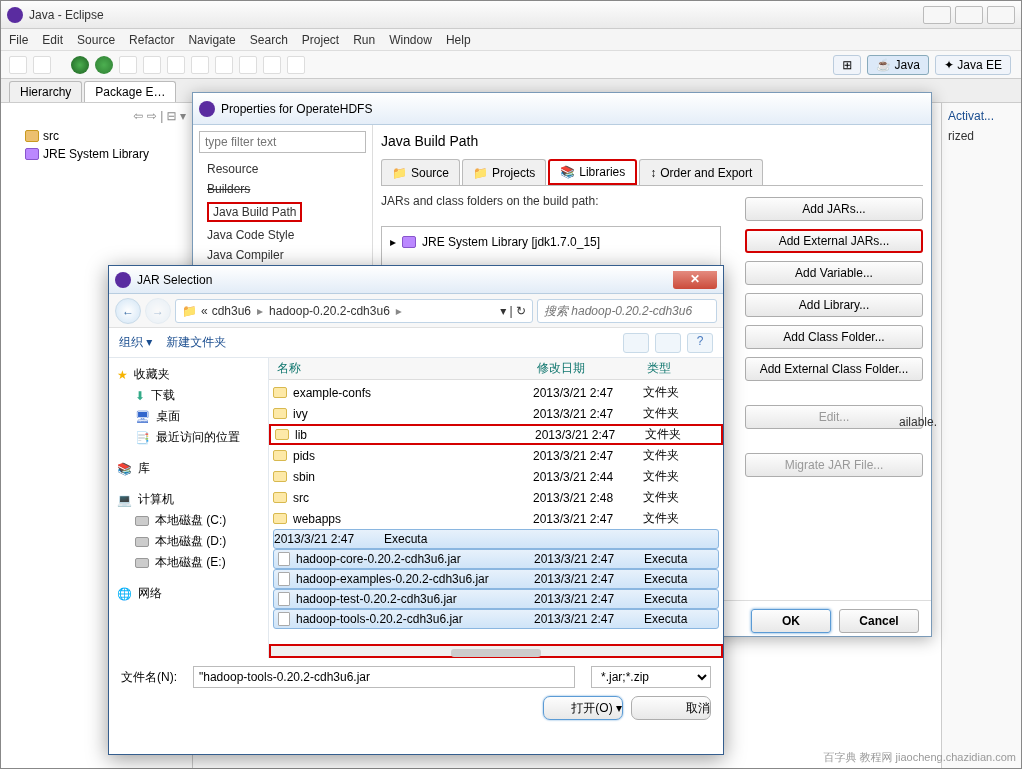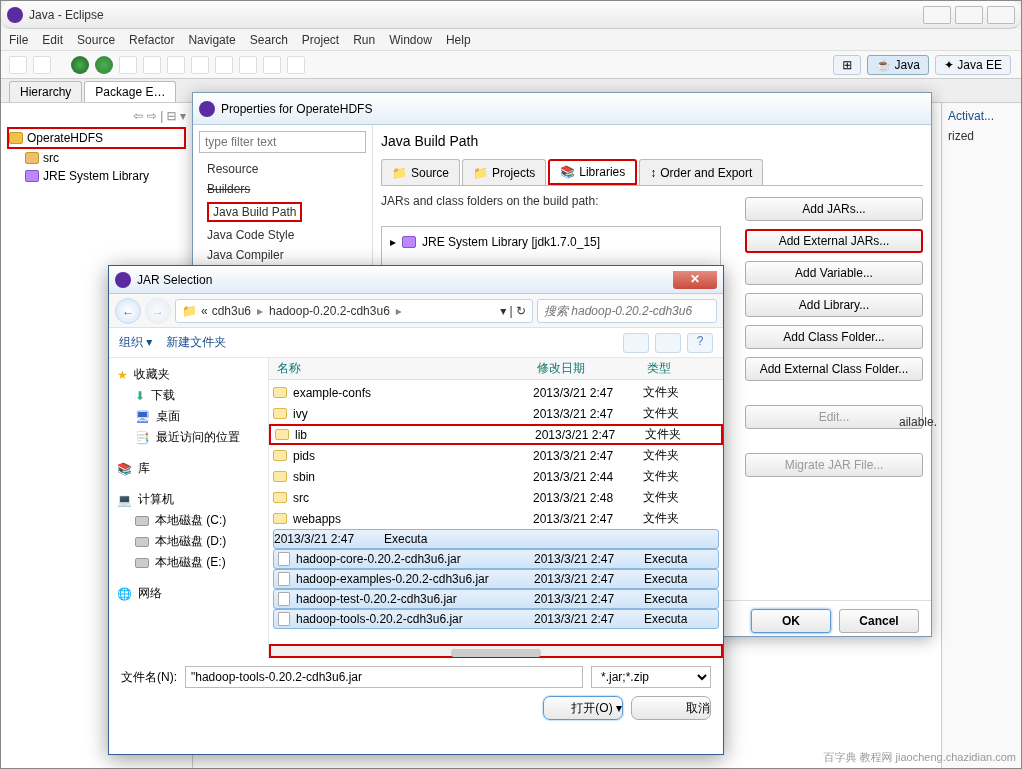--- a/index.html
+++ b/index.html
@@ -1,18 +1,18 @@
 <!DOCTYPE html>
 <html><head>
 <meta charset="utf-8">
 <style>
 * { box-sizing: border-box; margin: 0; padding: 0; font-family: "Microsoft YaHei", "Segoe UI", Tahoma, sans-serif; font-size: 12px; }
 body { background: #fff; width: 1022px; height: 769px; position: relative; overflow: hidden; }
 .eclipse-window { position: absolute; top: 0; left: 0; width: 1022px; height: 769px; border: 1px solid #888; background: #f0f0f0; }
-.win-titlebar { height: 28px; background: linear-gradient(#fdfdfd,#eaeaea); border-bottom: 1px solid #ccc; display: flex; align-items: center; padding: 0 6px; border-radius: 11px; }
+.win-titlebar { height: 28px; background: linear-gradient(#fdfdfd,#eaeaea); border-bottom: 1px solid #ccc; display: flex; align-items: center; padding: 0 6px; }
 .win-titlebar .icon { width: 16px; height: 16px; background: #5a2ca0; border-radius: 50%; margin-right: 6px; display: inline-block; }
 .win-titlebar .title { color: #333; }
 .win-titlebar .winbtns { margin-left: auto; display: flex; gap: 4px; }
 .win-titlebar .winbtns span { width: 28px; height: 18px; border: 1px solid #bbb; border-radius: 2px; background: #f7f7f7; }
 .menubar { height: 22px; background: #f5f5f5; border-bottom: 1px solid #ddd; display: flex; align-items: center; padding-left: 8px; gap: 14px; color: #333; }
 .menubar span { cursor: default; }
 .toolbar { height: 28px; background: #f8f8f8; border-bottom: 1px solid #ccc; display: flex; align-items: center; padding-left: 8px; gap: 6px; }
 .toolbar .tbtn { width: 18px; height: 18px; border: 1px solid #ddd; border-radius: 2px; background: #fff; }
 .tbtn.run { background: radial-gradient(#4caf50,#2e7d32); border-radius: 50%; border: none; }
 .tbtn.debug { background: radial-gradient(#4caf50,#1b5e20); border-radius: 50%; border: none; }
@@ -84,21 +84,21 @@
 .fd-list { flex: 1; overflow: hidden; padding: 2px 0; }
 .fd-row { display: flex; align-items: center; height: 21px; padding: 0 4px; }
 .fd-row .col-name { display: flex; align-items: center; gap: 6px; }
 .fd-row.sel { background: linear-gradient(#e7f1fb,#cfe4f8); border: 1px solid #8ab6e0; border-radius: 3px; margin: 0 4px; padding: 0 0; height: 20px; }
 .fd-row.sel .col-name { padding-left: 4px; }
 .file-icon { display:inline-block; width:12px; height:14px; background:#fff; border:1px solid #aaa; border-radius:1px; position:relative; }
 .folder-icon { display:inline-block; width:14px; height:11px; background:#fde9a8; border:1px solid #d8b94f; border-radius:2px; }
 .fd-scrollhint { height: 14px; background: #f0f0f0; border-top: 1px solid #ddd; position: relative; }
 .fd-scrollhint::after { content:""; position:absolute; left:40%; width:20%; height:8px; top:3px; background:#ccc; border-radius:3px; }
 .fd-footer { padding: 8px 12px; }
-.fd-namerow { display: flex; align-items: center; gap: 8px; margin-bottom: 8px; }
+.fd-namerow { display: flex; align-items: center; gap: 16px; margin-bottom: 8px; }
 .fd-namerow label { white-space: nowrap; }
 .fd-namerow input, .fd-namerow select { height: 22px; border: 1px solid #bbb; padding: 0 5px; background: #fff; }
 .fd-namerow input { flex: 1; }
 .fd-namerow select { width: 120px; }
 .fd-btns { display: flex; justify-content: flex-end; gap: 8px; }
 .fd-btns button { width: 80px; height: 24px; border: 1px solid #adadad; background: linear-gradient(#fdfdfd,#e8e8e8); border-radius: 7px; text-align: right; }
 .fd-btns button.primary { border-color: #5b9bd5; box-shadow: 0 0 2px #5b9bd5; }
 .redborder { border: 2px solid #d40000 !important; }
 .watermark { position:absolute; right:6px; bottom:4px; color:#999; font-size:11px; }
 </style>
@@ -152,24 +152,20 @@
         <span>Hierarchy</span>
       </div>
     <div class="tab active">
         <span>Package E…</span>
       </div>
   </div>
   <div class="body-area">
     <div class="pkg-explorer">
       <div style="text-align:right; color:#888; margin-bottom:4px;">⇦ ⇨ | ⊟ ▾</div>
       <div class="pkg-tree">
-        <div class="node redbox">
-          <span class="fldr-icon"></span>
-          <span>OperateHDFS</span>
-        </div>
         <div class="node indent1">
           <span class="src-icon"></span>
           <span>src</span>
         </div>
         <div class="node indent1">
           <span class="jar-icon"></span>
           <span>JRE System Library</span>
         </div>
       </div>
     </div>

